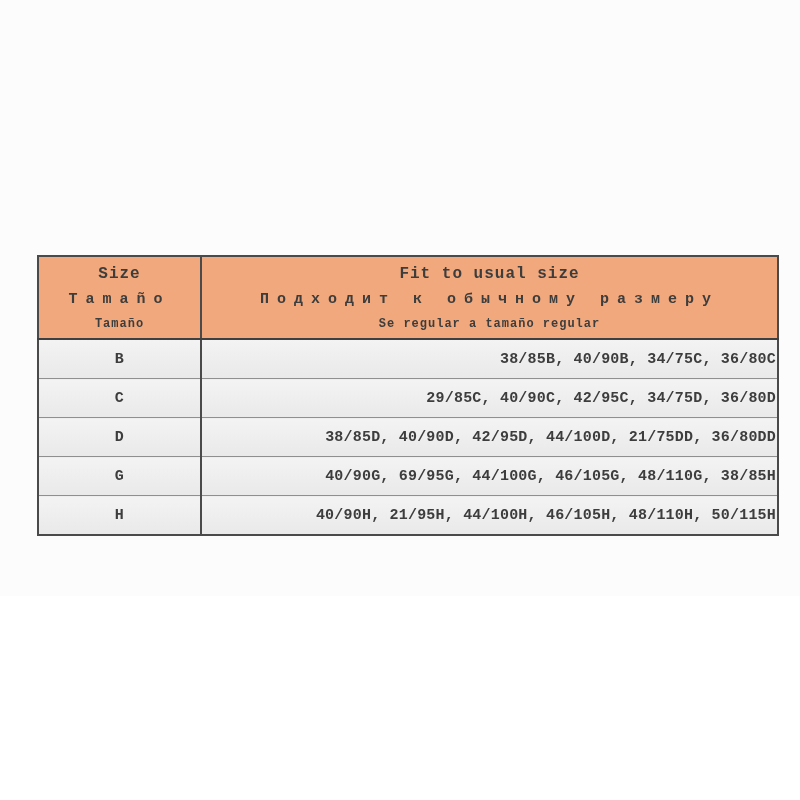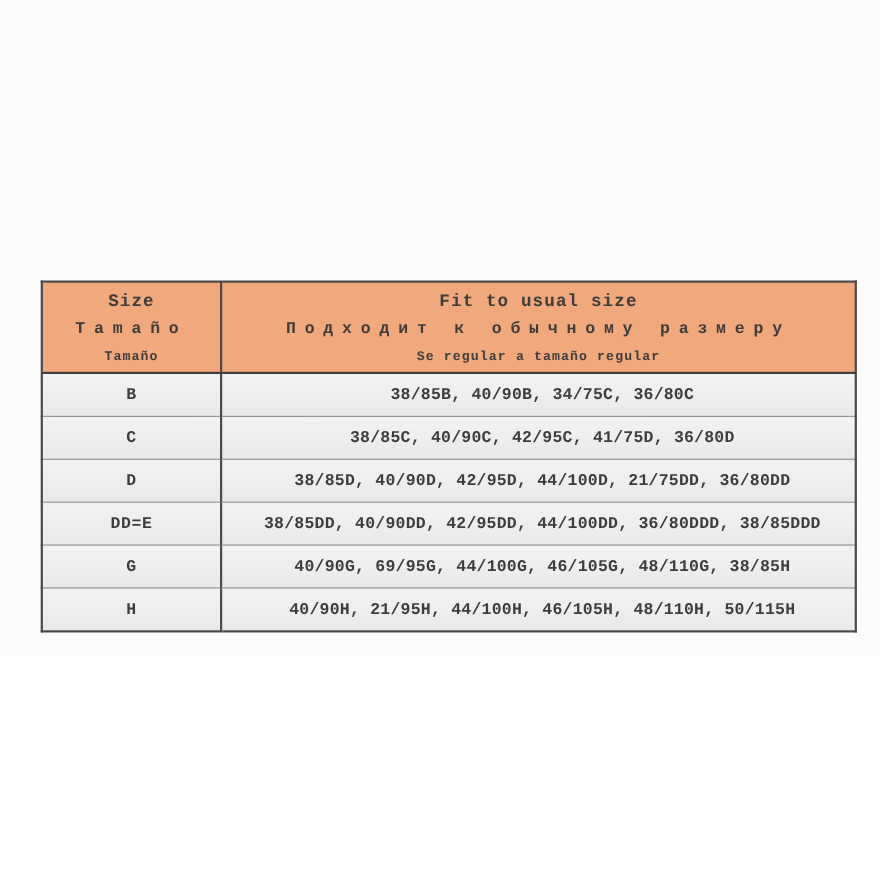--- a/index.html
+++ b/index.html
@@ -49,21 +49,21 @@
     border-top: 1px solid #8f8f8f;
     vertical-align: middle;
     font-size: 15px;
   }
   tbody td + td { border-left: 2px solid #4a4a4a; }
   td.size-cell {
     text-align: center;
     letter-spacing: 0.5px;
   }
   td.fit-cell {
-    text-align: center;
+    text-align: right;
     padding-left: 8px;
     letter-spacing: 0.2px;
     white-space: pre;
   }
 </style>
 </head>
 <body>
 
 <div class="stage">
   <table class="size-table">
@@ -85,29 +85,25 @@
         </th>
       </tr>
     </thead>
     <tbody>
       <tr>
         <td class="size-cell">B</td>
         <td class="fit-cell">38/85B, 40/90B, 34/75C, 36/80C</td>
       </tr>
       <tr>
         <td class="size-cell">C</td>
-        <td class="fit-cell">38/85C, 40/90C, 42/95C, 41/75D, 36/80D</td>
+        <td class="fit-cell">29/85C, 40/90C, 42/95C, 34/75D, 36/80D</td>
       </tr>
       <tr>
         <td class="size-cell">D</td>
         <td class="fit-cell">38/85D, 40/90D, 42/95D, 44/100D, 21/75DD, 36/80DD</td>
-      </tr>
-      <tr>
-        <td class="size-cell">DD=E</td>
-        <td class="fit-cell">38/85DD, 40/90DD, 42/95DD, 44/100DD, 36/80DDD, 38/85DDD</td>
       </tr>
       <tr>
         <td class="size-cell">G</td>
         <td class="fit-cell">40/90G, 69/95G, 44/100G, 46/105G, 48/110G, 38/85H</td>
       </tr>
       <tr>
         <td class="size-cell">H</td>
         <td class="fit-cell">40/90H, 21/95H, 44/100H, 46/105H, 48/110H, 50/115H</td>
       </tr>
     </tbody>

